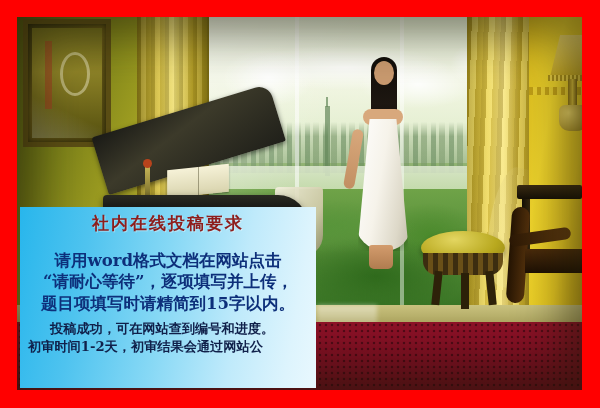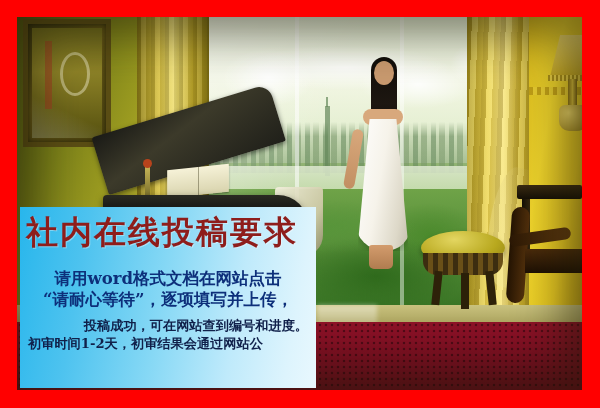--- a/index.html
+++ b/index.html
@@ -348,23 +348,24 @@
         #4ec3ef 22%,
         #86d8f5 48%,
         #bfeafb 72%,
         #ddf4fd 90%,
         #e9f8fe 100%);
     box-sizing:border-box;
     padding:5px 6px 4px 6px;
     overflow:hidden;
   }
   #ovTitle{
+    text-align:center;
     font-family:"DejaVu Serif",serif;
     font-weight:700;
-    font-size:32px;
+    font-size:17px;
     letter-spacing:2px;
     color:#8e1d1b;
     text-shadow:1px 1px 0 rgba(255,255,255,.35);
     line-height:1.22;
     margin:1px 0 16px 0;
     white-space:nowrap;
   }
   #ovPara1{
     font-family:"DejaVu Serif",serif;
     font-weight:700;
@@ -379,21 +380,21 @@
   #ovPara2{
     font-family:"DejaVu Serif",serif;
     font-weight:700;
     font-size:13.2px;
     color:#10204a;
     line-height:1.36;
     text-align:left;
     padding:0 2px;
   }
   #ovPara2 .ln{display:block;white-space:nowrap;}
-  #ovPara2 .ln.first{text-indent:22px;text-align:right;}
+  #ovPara2 .ln.first{text-indent:22px;}
 </style>
 </head>
 <body>
 
 <div id="poster">
 
   <div id="photo">
 
     <div class="layer" id="roomBase"></div>
 
@@ -465,20 +466,21 @@
 
     <div class="layer" id="vignette"></div>
   </div>
 
   <div id="overlay">
     <div id="ovTitle">社内在线投稿要求</div>
 
     <div id="ovPara1">
       <span class="ln">请用word格式文档在网站点击</span>
       <span class="ln">“请耐心等待”，逐项填写并上传，</span>
+      <span class="ln">题目项填写时请精简到15字以内。</span>
     </div>
 
     <div id="ovPara2">
       <span class="ln first">投稿成功，可在网站查到编号和进度。</span>
       <span class="ln">初审时间1-2天，初审结果会通过网站公</span>
     </div>
   </div>
 
 </div>
 

